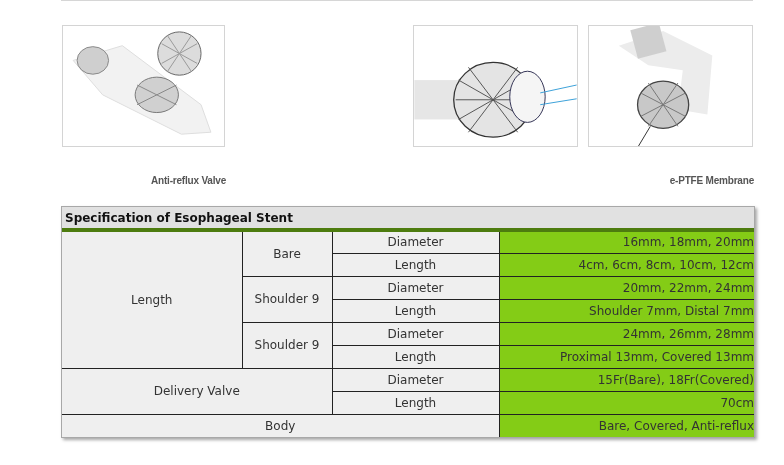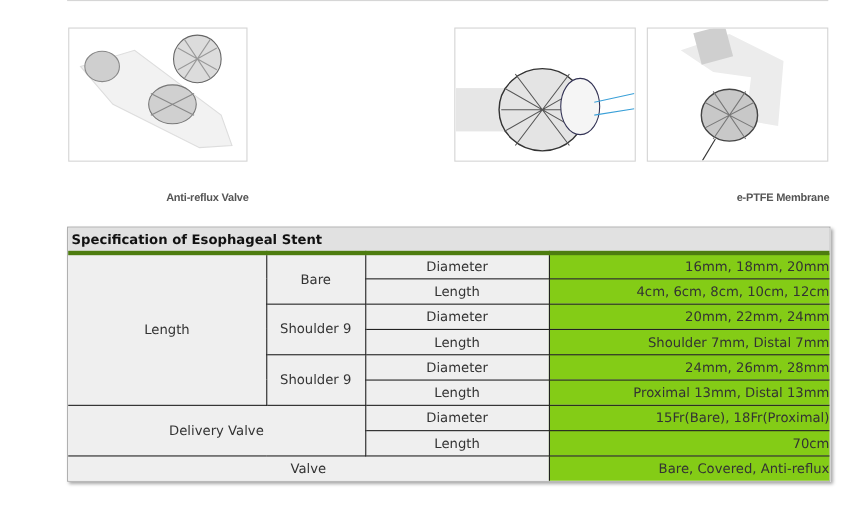--- a/index.html
+++ b/index.html
@@ -99,30 +99,30 @@
       <td>Length</td>
       <td class="val">Shoulder 7mm, Distal 7mm</td>
     </tr>
     <tr>
       <td rowspan="2">Shoulder 9</td>
       <td>Diameter</td>
       <td class="val">24mm, 26mm, 28mm</td>
     </tr>
     <tr>
       <td>Length</td>
-      <td class="val">Proximal 13mm, Distal 13mm</td>
+      <td class="val">Proximal 13mm, Covered 13mm</td>
     </tr>
     <tr>
       <td rowspan="2" colspan="2">Delivery Valve</td>
       <td>Diameter</td>
-      <td class="val">15Fr(Bare), 18Fr(Proximal)</td>
+      <td class="val">15Fr(Bare), 18Fr(Covered)</td>
     </tr>
     <tr>
       <td>Length</td>
       <td class="val">70cm</td>
     </tr>
     <tr>
-      <td colspan="3">Valve</td>
+      <td colspan="3">Body</td>
       <td class="val" style="padding-left:17px">Bare, Covered, Anti-reflux</td>
     </tr>
   </tbody>
     </table>
 </div>
 
 </body></html>

